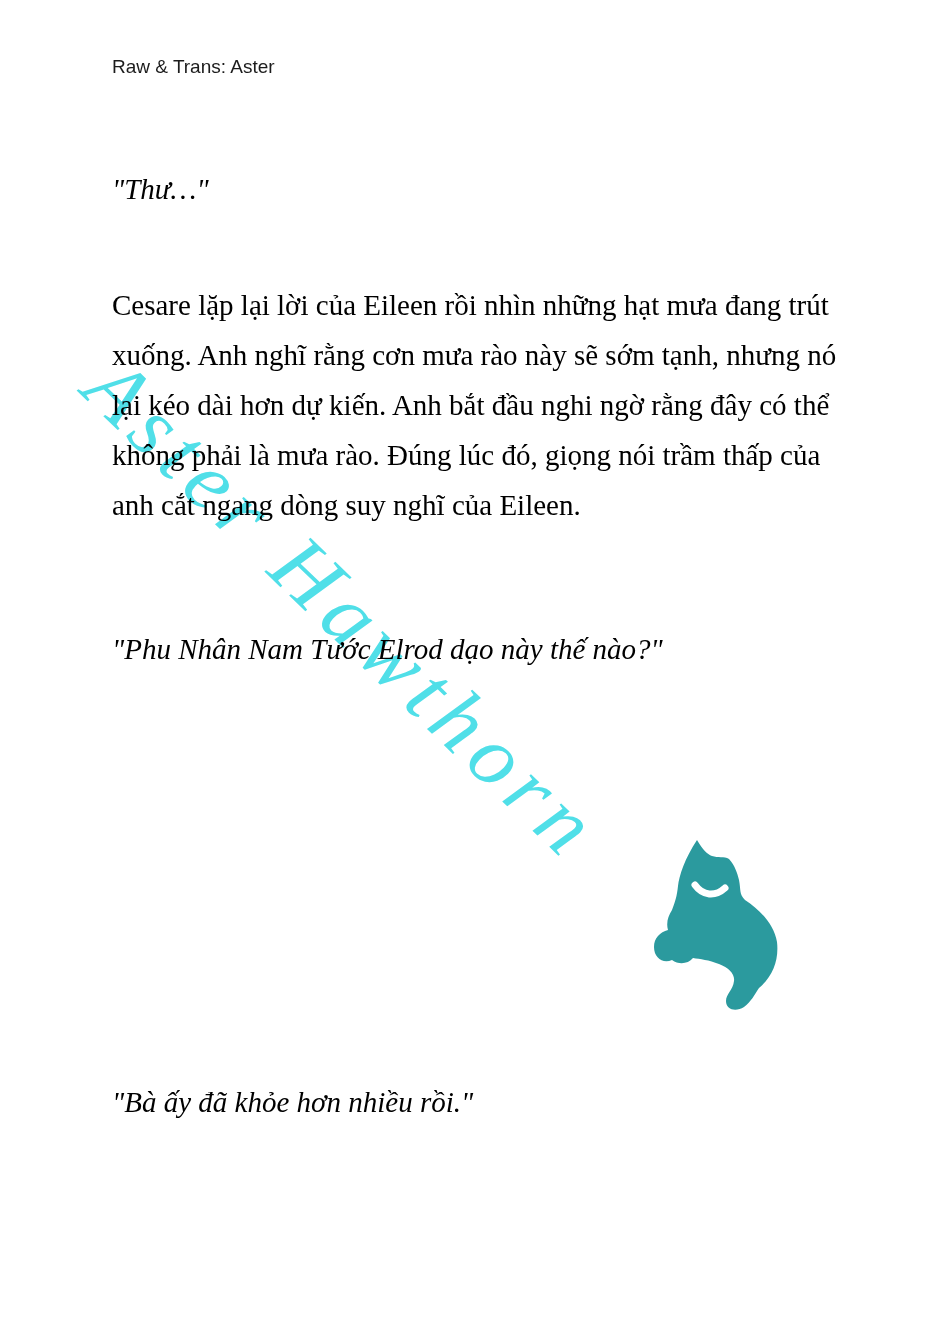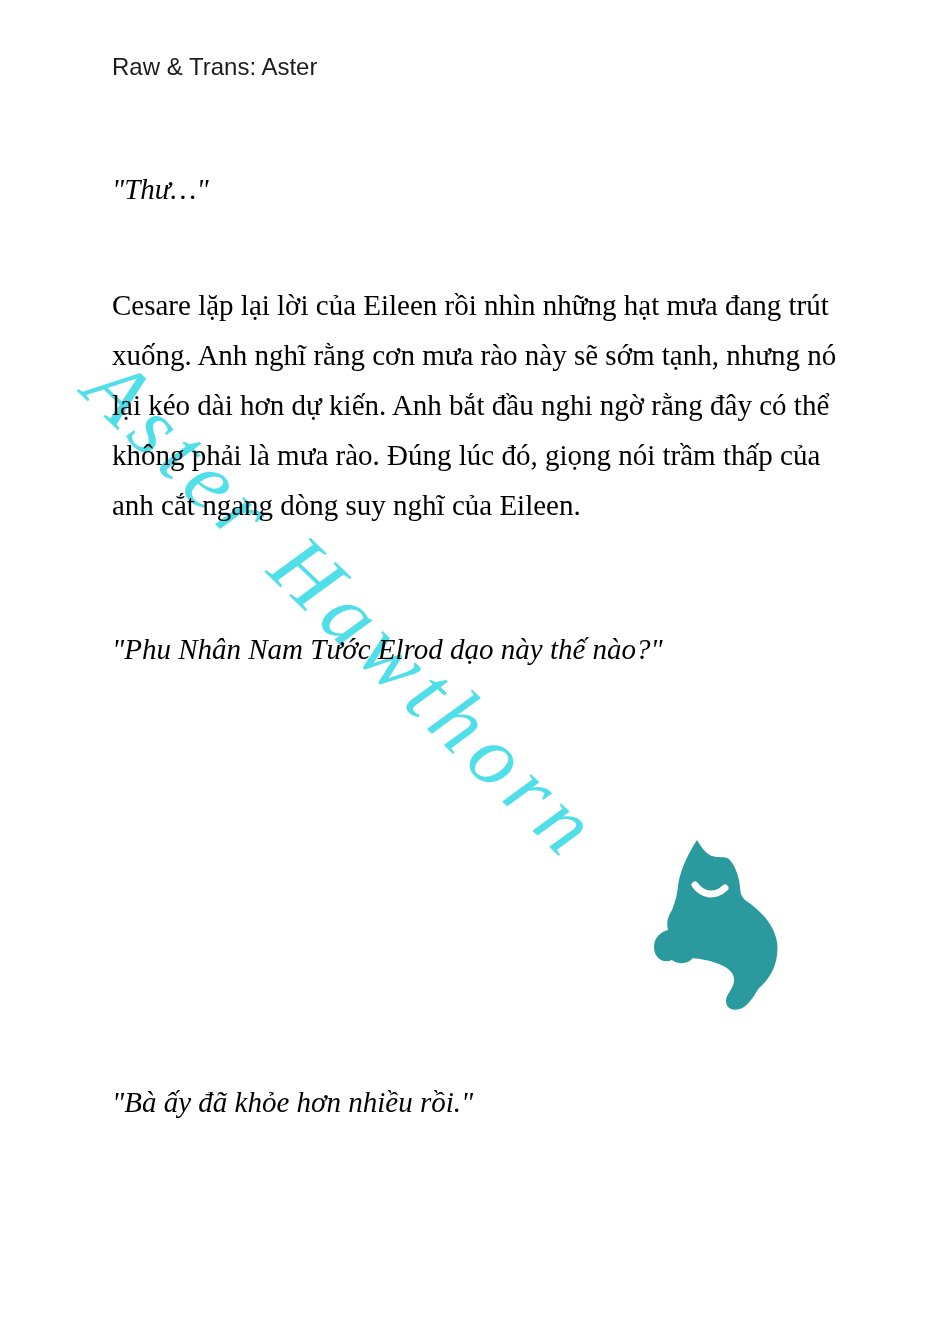--- a/index.html
+++ b/index.html
@@ -11,21 +11,21 @@
   }
   .page {
     position: absolute; inset: 0;
     width: 950px; height: 1343px;
     overflow: hidden;
     background: #ffffff;
   }
   .credit {
     position: absolute; left: 112px; top: 56px;
     font-family: "Liberation Sans", "DejaVu Sans", sans-serif;
-    font-size: 24px; line-height: 22px;
+    font-size: 19px; line-height: 22px;
     color: #1c1c1c;
     z-index: 3;
   }
   .quote, .para {
     position: absolute; left: 112px;
     font-size: 29px; line-height: 50px;
     color: #000000;
     white-space: pre;
     z-index: 3;
   }

